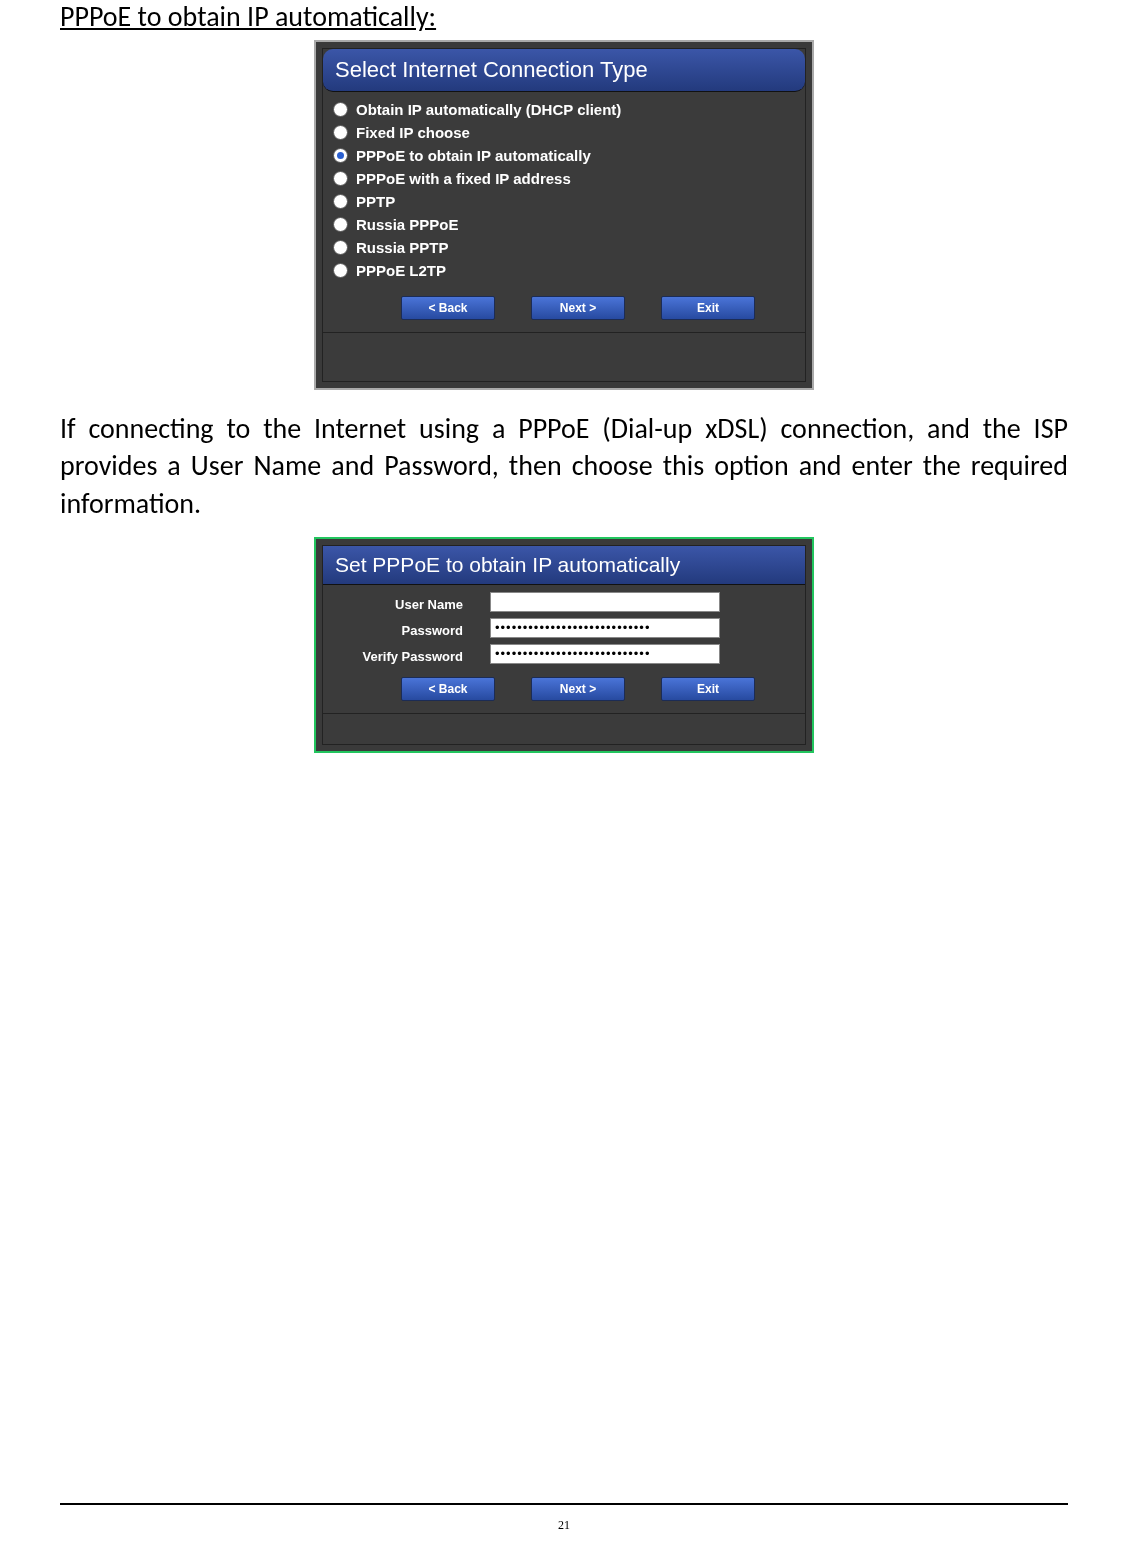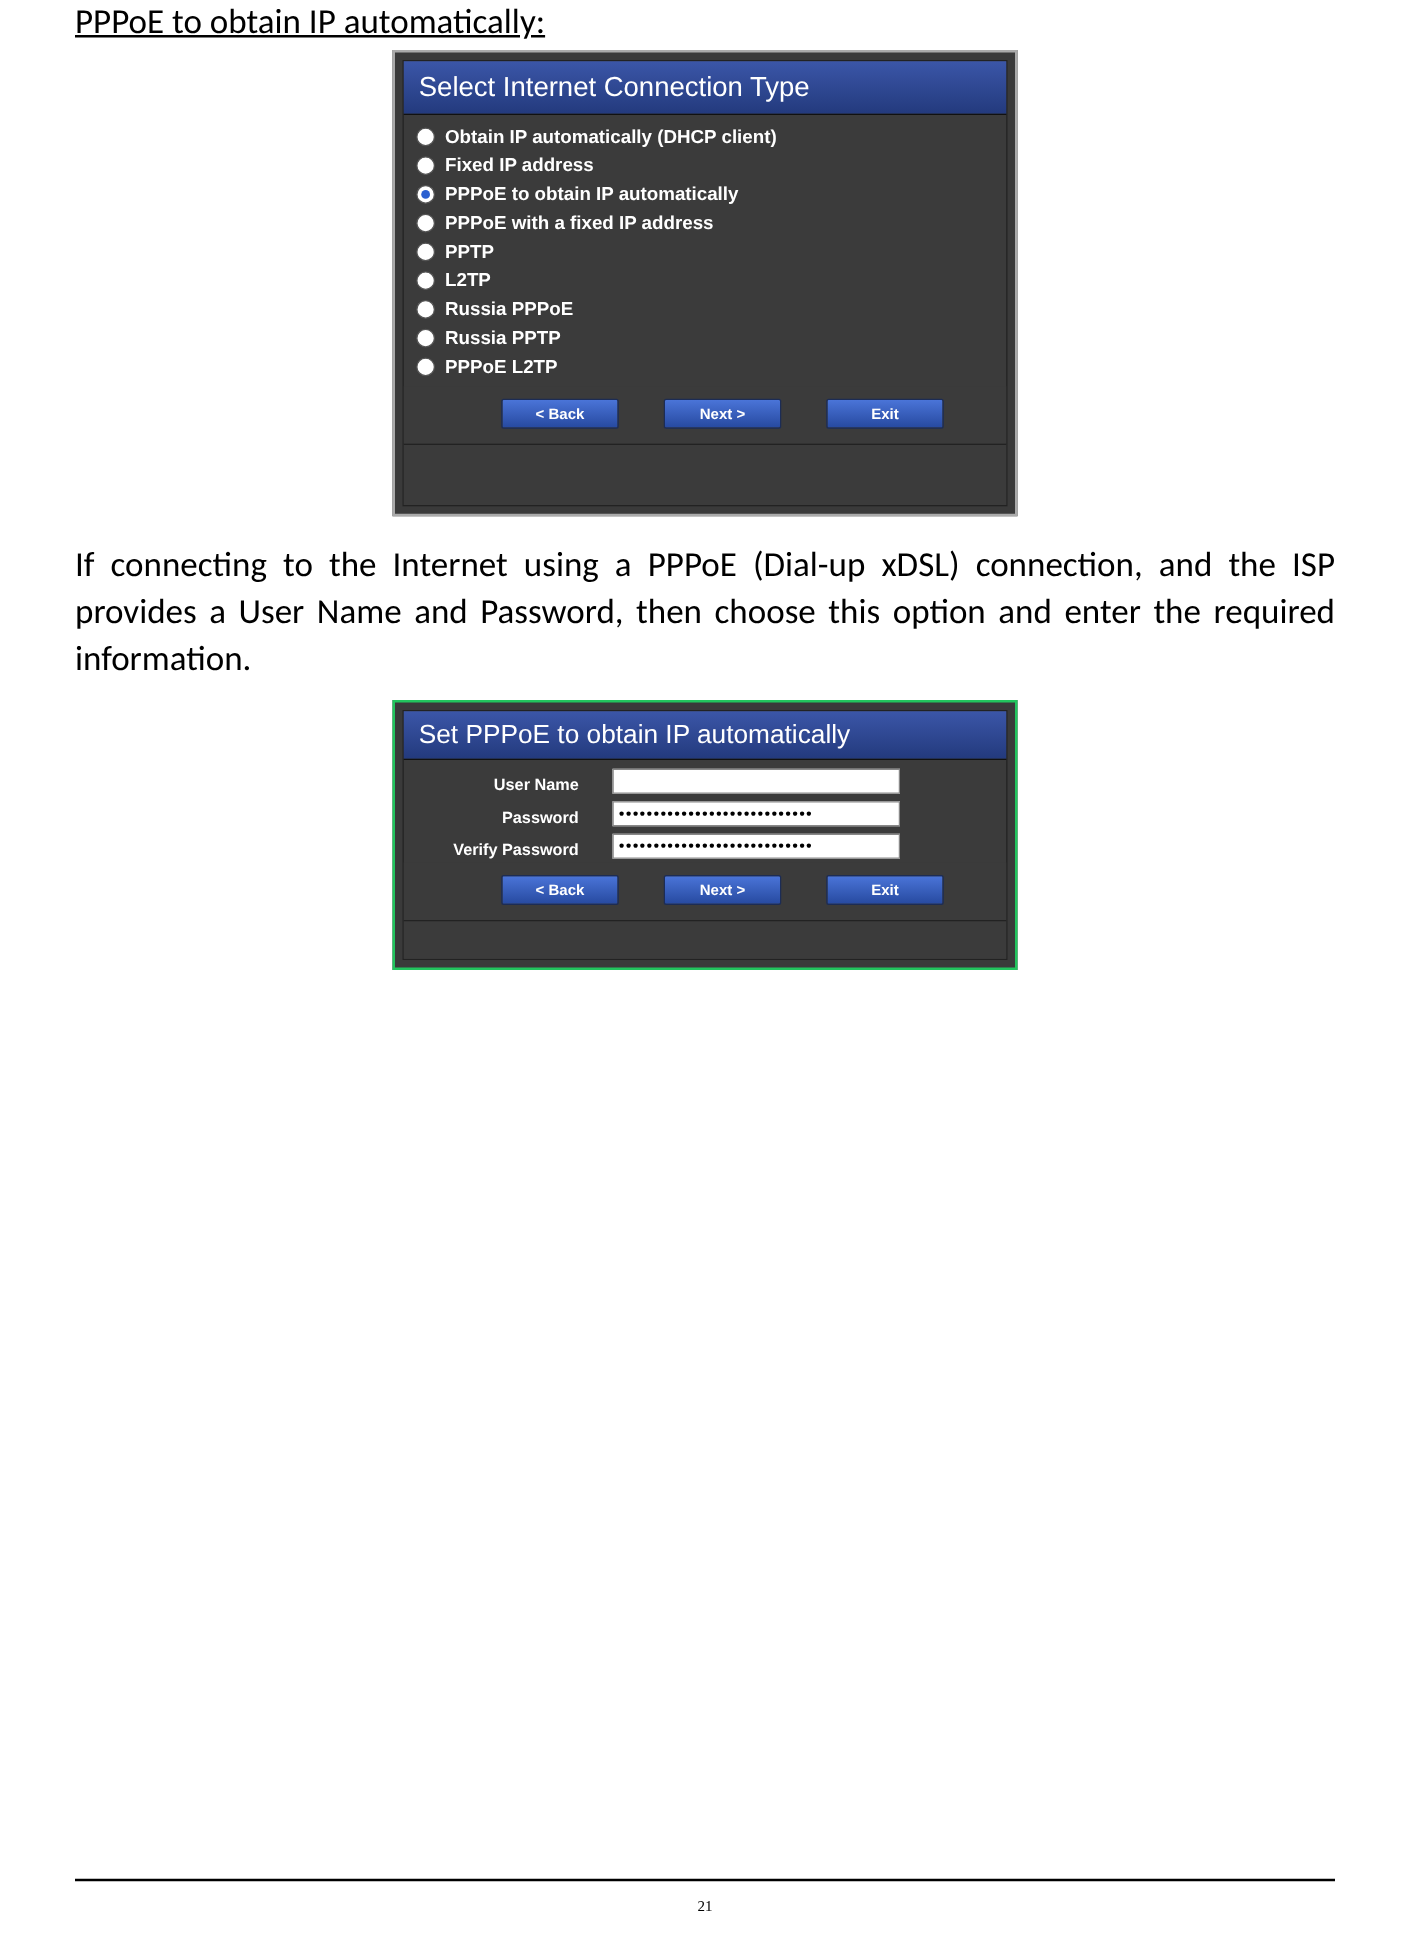--- a/index.html
+++ b/index.html
@@ -44,20 +44,21 @@
     background: #3b3b3b;
     border: 1px solid #222;
   }
   .panel1-title {
     background: linear-gradient(#3b56a8, #233a7d);
     color: #fff;
     font-family: Arial, sans-serif;
     font-size: 22px;
     padding: 8px 12px;
     border-bottom: 1px solid #111;
+    border-radius: 10px;
   }
   .radio-list {
     padding: 6px 10px 4px 10px;
     text-align: right;
   }
   .radio-row {
     display: flex;
     align-items: center;
     padding: 3px 0;
     color: #fff;
@@ -198,37 +199,33 @@
     <div class="panel1-inner">
       <div class="panel1-title">Select Internet Connection Type</div>
 
       <div class="radio-list">
         <div class="radio-row">
           <span class="radio-dot"></span>
           <span>Obtain IP automatically (DHCP client)</span>
         </div>
         <div class="radio-row">
           <span class="radio-dot"></span>
-          <span>Fixed IP address</span>
+          <span>Fixed IP choose</span>
         </div>
         <div class="radio-row">
           <span class="radio-dot selected"></span>
           <span>PPPoE to obtain IP automatically</span>
         </div>
         <div class="radio-row">
           <span class="radio-dot"></span>
           <span>PPPoE with a fixed IP address</span>
         </div>
         <div class="radio-row">
           <span class="radio-dot"></span>
           <span>PPTP</span>
-        </div>
-        <div class="radio-row">
-          <span class="radio-dot"></span>
-          <span>L2TP</span>
         </div>
         <div class="radio-row">
           <span class="radio-dot"></span>
           <span>Russia PPPoE</span>
         </div>
         <div class="radio-row">
           <span class="radio-dot"></span>
           <span>Russia PPTP</span>
         </div>
         <div class="radio-row">

